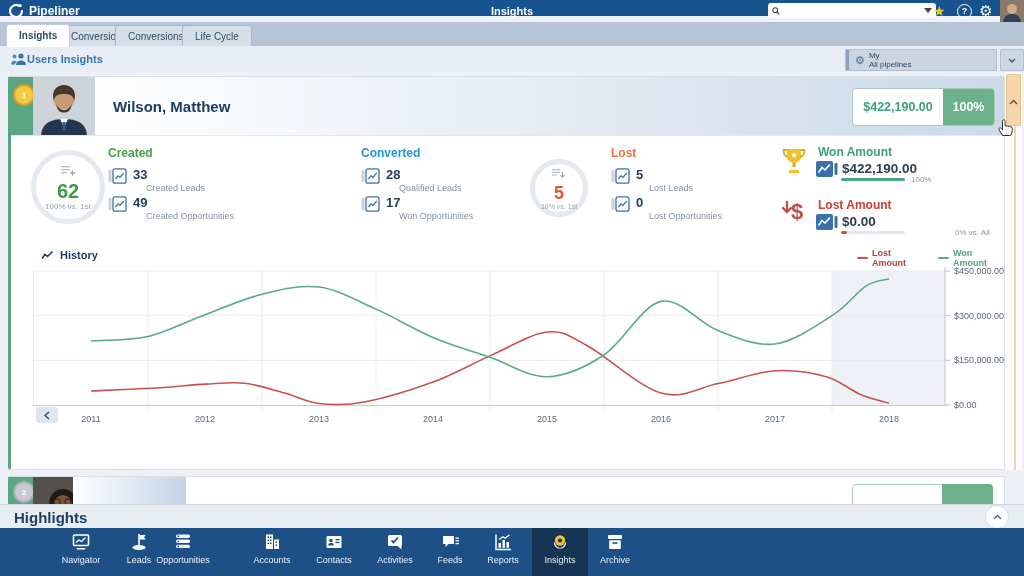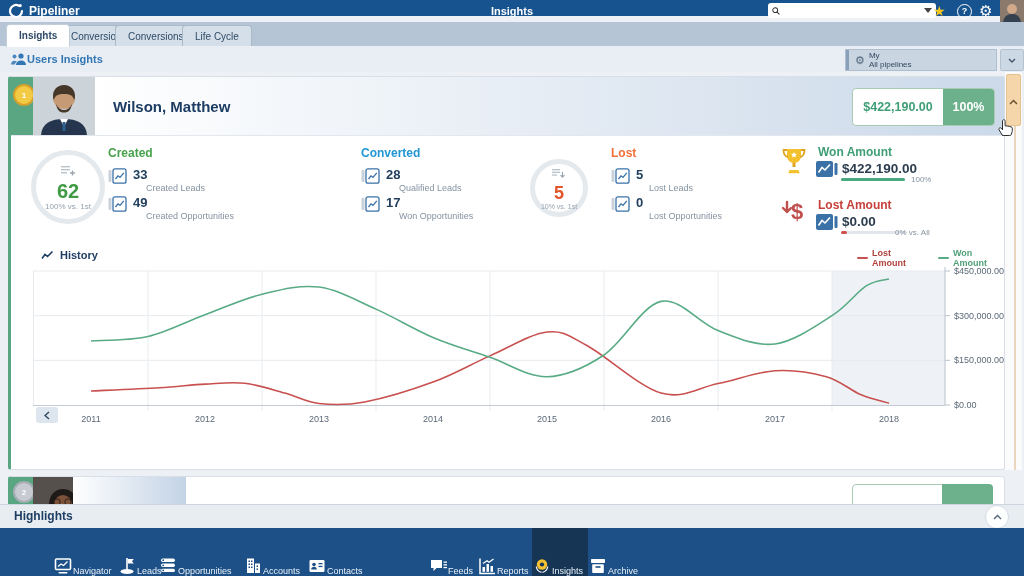--- a/index.html
+++ b/index.html
@@ -93,28 +93,28 @@
   
   .card2{left:8px;top:476px;width:993px;height:28px;background:#fff;border:1px solid #d8dfe6;
          border-left:3px solid #5aa582;border-radius:3px 3px 0 0;overflow:hidden;}
   .c2-grad{left:62px;top:0;width:113px;height:28px;background:linear-gradient(90deg,#ffffff,#c3d3e6);}
   .c2-badge-w{left:841px;top:7px;width:90px;height:21px;background:#fff;border:1px solid #a9cbb5;
               border-radius:4px 0 0 0;}
   .c2-badge-g{left:931px;top:7px;width:51px;height:21px;background:#6cb18c;border-radius:0 4px 0 0;}
 
   
   .highlights{left:0;top:504px;width:1024px;height:24px;background:#e8edf2;border-top:1px solid #cdd6df;}
-  .hl-title{left:14px;top:509px;font-size:12px;font-weight:bold;color:#1f3e63;}
+  .hl-title{left:14px;top:509px;font-size:15px;font-weight:bold;color:#1f3e63;}
   .hl-btn{left:985px;top:505px;width:22px;height:22px;border-radius:50%;background:#fdfefe;
           border:1px solid #d4dce3;display:flex;align-items:center;justify-content:center;}
 
   
   .bottomnav{left:0;top:528px;width:1024px;height:48px;background:#1d5086;}
-  .nav-item{position:absolute;top:0;height:48px;display:flex;flex-direction:row;
-            align-items:flex-end;justify-content:flex-start;padding-top:4px;box-sizing:border-box;}
+  .nav-item{position:absolute;top:0;height:48px;display:flex;flex-direction:column;
+            align-items:center;justify-content:flex-start;padding-top:4px;box-sizing:border-box;}
   .nav-item.active{background:#163454;}
   .nav-ico{height:20px;display:flex;align-items:center;justify-content:center;}
   .nav-lab{font-size:9px;color:#eaf1f8;margin-top:3px;white-space:nowrap;}
 
   
   .scroll-track{left:1005px;top:72px;width:17px;height:398px;background:#fbfbfc;}
   .scroll-line{left:1014px;top:126px;width:2px;height:344px;background:#e7d6bd;}
   .scroll-thumb{left:1006px;top:74px;width:15px;height:52px;background:#f4d6aa;border:1px solid #e4c28f;
                 border-radius:2px;display:flex;align-items:flex-start;justify-content:center;
                 padding-top:24px;box-sizing:border-box;}
@@ -342,21 +342,21 @@
     <div class="abs amt-label" style="left:807px;top:121px;color:#c6403c">Lost Amount</div>
     <div class="abs big-chart-icon" style="left:805px;top:137px"><svg width="22" height="16" viewBox="0 0 22 16">
           <rect width="17" height="16" rx="2" fill="#3a72a8"></rect>
           <polyline points="2.5,11.5 6,6.5 9,9 14,3.5" stroke="#fff" stroke-width="1.6" fill="none"></polyline>
           <rect x="18.5" y="2" width="3" height="12" rx="1.2" fill="#3a72a8"></rect>
         </svg></div>
     <div class="abs amt-value" style="left:831px;top:137px">$0.00</div>
     <div class="abs bar-track" style="left:830px;top:154px">
       <div class="bar-fill" style="width:6px;background:#d05050"></div>
     </div>
-    <div class="abs bar-pct" style="left:884px;top:151px">0% vs. All</div>
+    <div class="abs bar-pct" style="left:944px;top:151px">0% vs. All</div>
 
     <div class="abs hist-title">
       <svg width="13" height="10">
         <polyline points="1,8.5 4,4.5 6.5,6.5 11.5,1.5" stroke="#1f3e63" stroke-width="1.6" fill="none"></polyline>
         </svg>
       <span>History</span>
     </div>
     <div class="abs legend" id="chart-legend">
         <span class="lg-item">
           <span class="lg-dash" style="background: rgb(200, 80, 79);"></span>
@@ -451,21 +451,21 @@
       <div class="nav-item" style="left: 117px; width: 44px;">
         <span class="nav-ico">
           <svg width="20" height="18" viewBox="0 0 20 18">
             <rect x="9.2" y="1" width="1.6" height="11" fill="#fff"></rect>
             <path d="M10.8 2h6l-1.8 2.2 1.8 2.2h-6z" fill="#fff"></path>
             <ellipse cx="10" cy="14.5" rx="6.5" ry="2.6" fill="#fff"></ellipse>
           </svg>
         </span>
         <span class="nav-lab">Leads</span>
       </div>
-      <div class="nav-item" style="left: 158px; width: 76px;">
+      <div class="nav-item" style="left: 145px; width: 76px;">
         <span class="nav-ico">
           <svg width="20" height="18" viewBox="0 0 20 18">
             <g fill="#fff">
               <rect x="3" y="1.5" width="14" height="3.4" rx="1.7"></rect>
               <rect x="3" y="6.6" width="14" height="3.4" rx="1.7"></rect>
               <rect x="3" y="11.7" width="14" height="3.4" rx="1.7"></rect>
             </g>
             <g fill="#1d5086">
               <circle cx="5.2" cy="3.2" r="0.9"></circle>
               <circle cx="5.2" cy="8.3" r="0.9"></circle>
@@ -501,20 +501,30 @@
           <svg width="20" height="18" viewBox="0 0 20 18">
             <rect x="2.5" y="3" width="15" height="12" rx="1.2" fill="#fff"></rect>
             <circle cx="7" cy="7.5" r="1.8" fill="#1d5086"></circle>
             <path d="M4.2 12.5c0-1.8 1.2-2.8 2.8-2.8s2.8 1 2.8 2.8z" fill="#1d5086"></path>
             <rect x="11.5" y="6" width="4" height="1.3" fill="#1d5086"></rect>
             <rect x="11.5" y="8.8" width="4" height="1.3" fill="#1d5086"></rect>
           </svg>
         </span>
         <span class="nav-lab">Contacts</span>
       </div>
+      <div class="nav-item" style="left: 367px; width: 56px;">
+        <span class="nav-ico">
+          <svg width="20" height="18" viewBox="0 0 20 18">
+            <rect x="3" y="2" width="14" height="11" rx="1.5" fill="#fff"></rect>
+            <path d="M6.5 7.5l2 2 4.5-5" stroke="#1d5086" stroke-width="1.8" fill="none"></path>
+            <path d="M12.5 13l4 3.5v-3.5z" fill="#fff"></path>
+          </svg>
+        </span>
+        <span class="nav-lab">Activities</span>
+      </div>
       <div class="nav-item" style="left: 428px; width: 44px;">
         <span class="nav-ico">
           <svg width="20" height="18" viewBox="0 0 20 18">
             <path d="M3 3h11v8H8.5l-3 3v-3H3z" fill="#fff"></path>
             <rect x="15.5" y="4.5" width="3.5" height="1.3" fill="#fff"></rect>
             <rect x="15.5" y="7.2" width="3.5" height="1.3" fill="#fff"></rect>
             <rect x="15.5" y="9.9" width="3.5" height="1.3" fill="#fff"></rect>
           </svg>
         </span>
         <span class="nav-lab">Feeds</span>

